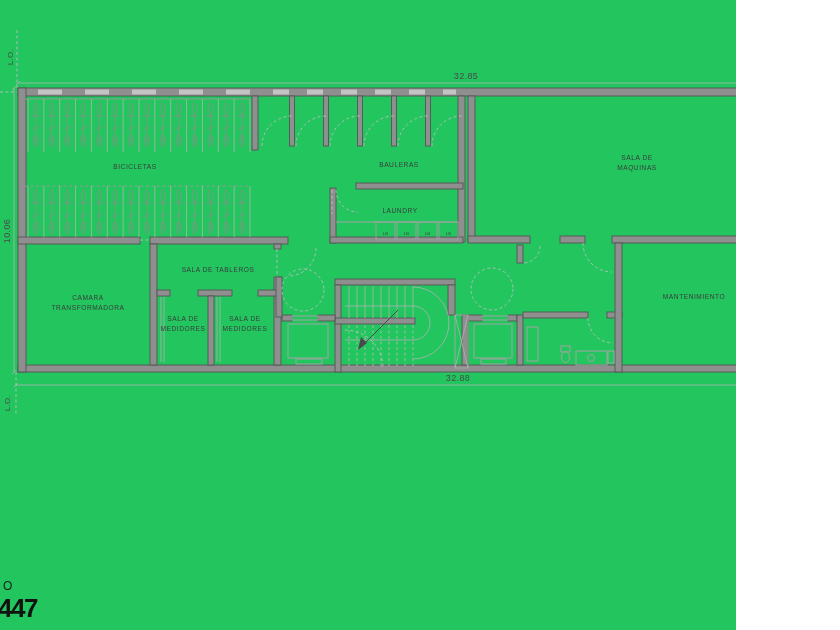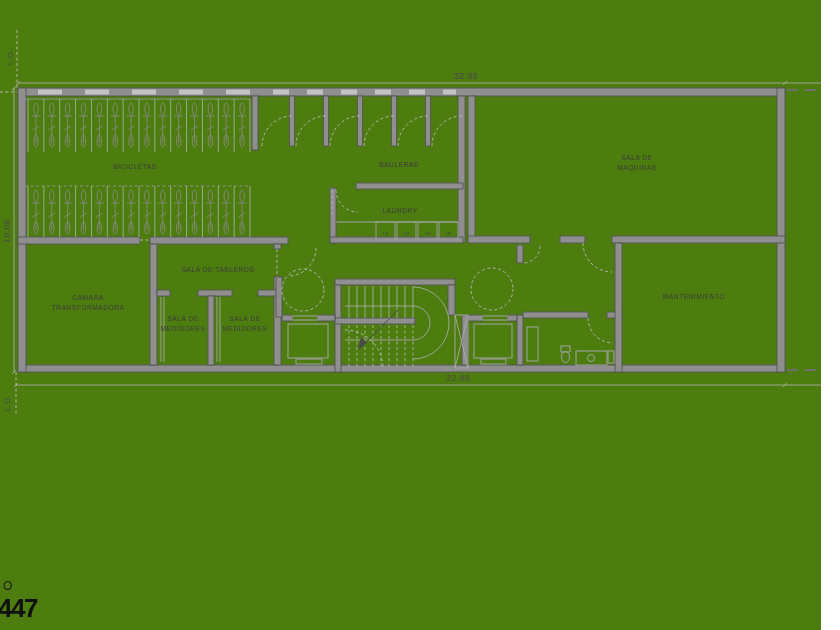--- a/index.html
+++ b/index.html
@@ -1,16 +1,16 @@
 <!DOCTYPE html>
 <html><head>
 <meta charset="utf-8">
 <style>
   html,body{margin:0;padding:0;background:#ffffff;}
-  #stage{position:relative;width:821px;height:630px;background:#4d7c0f;overflow:hidden;
+  #stage{position:relative;width:736px;height:630px;background:#22c55e;overflow:hidden;
          font-family:"Liberation Sans", sans-serif;}
   svg{position:absolute;left:0;top:0;}
   text{fill:#3f3f3f;font-family:"Liberation Sans", sans-serif;}
   .room-label{font-size:6.6px;letter-spacing:.55px;text-anchor:middle;fill:#3c3c3c;}
   .dim-label{font-size:9px;letter-spacing:.4px;text-anchor:middle;fill:#4a4a4a;}
   .lo-label{font-size:8px;letter-spacing:.3px;text-anchor:middle;fill:#4a4a4a;}
   .wall{fill:#8f8f8f;stroke:#565656;stroke-width:.9;}
   .lintel{fill:#c3c3c3;stroke:none;}
   .thin{stroke:#a3a3a3;stroke-width:1;fill:none;}
   .thin2{stroke:#b3b3b3;stroke-width:.8;fill:none;}

